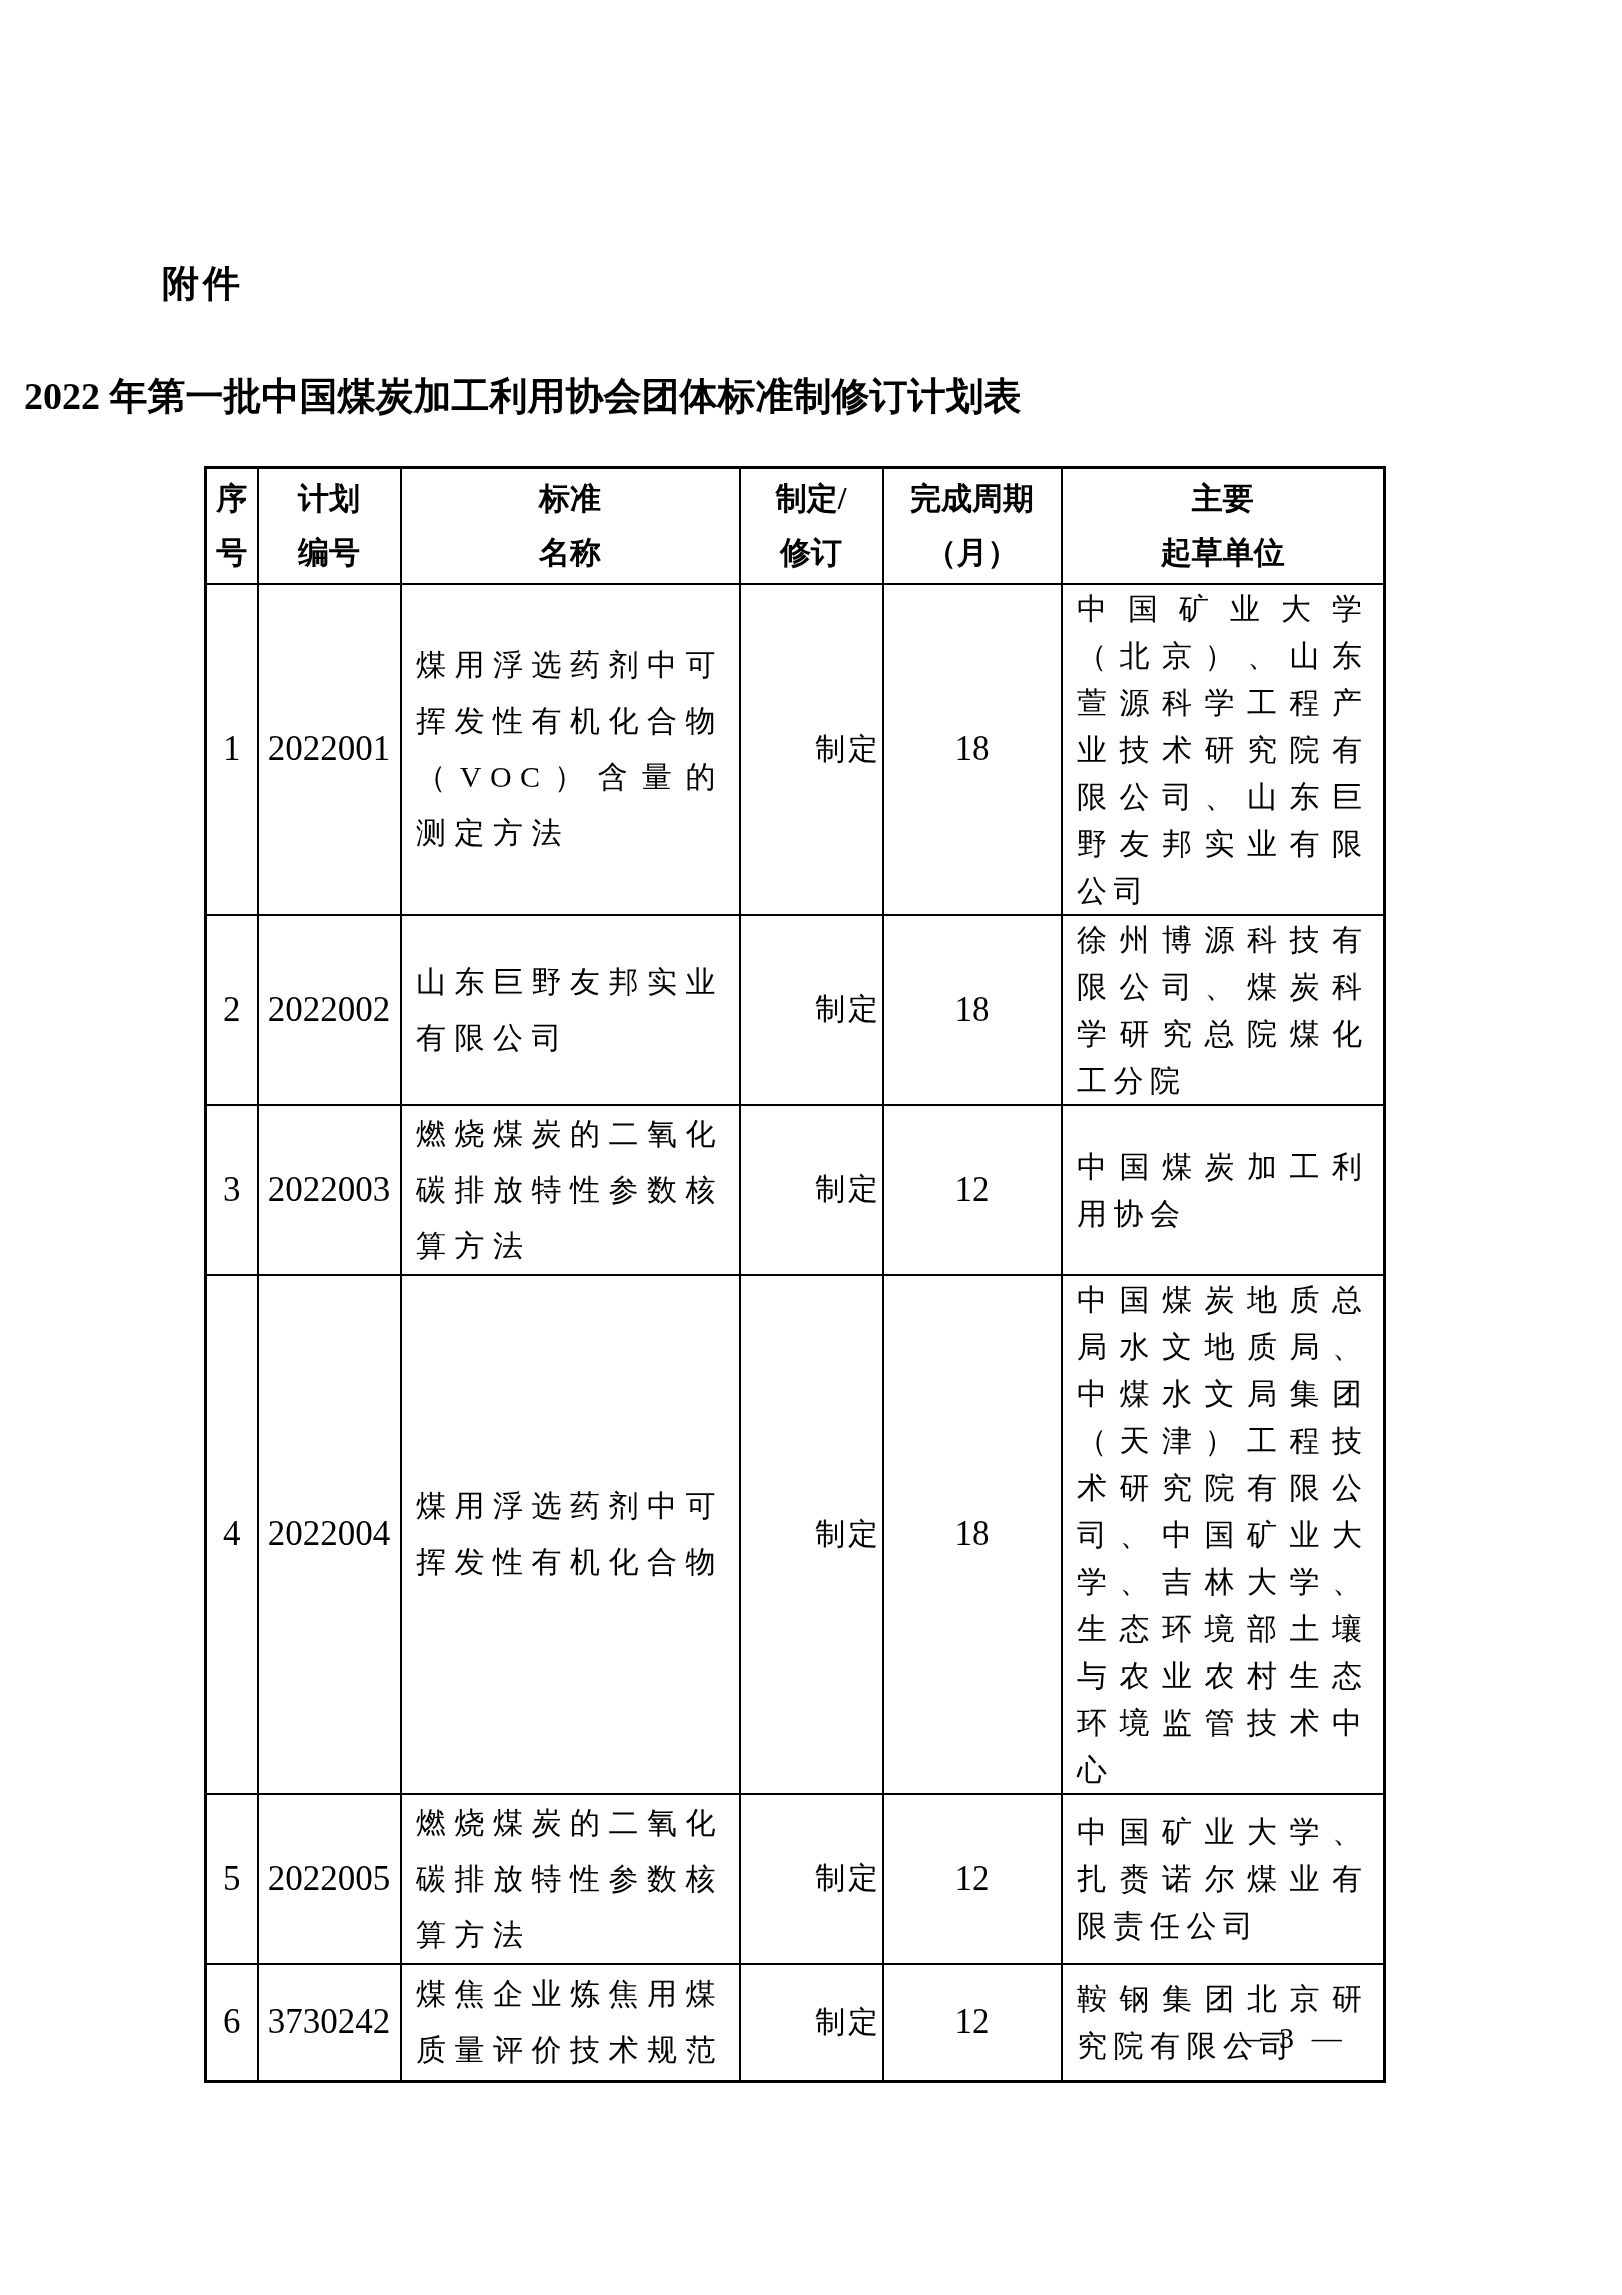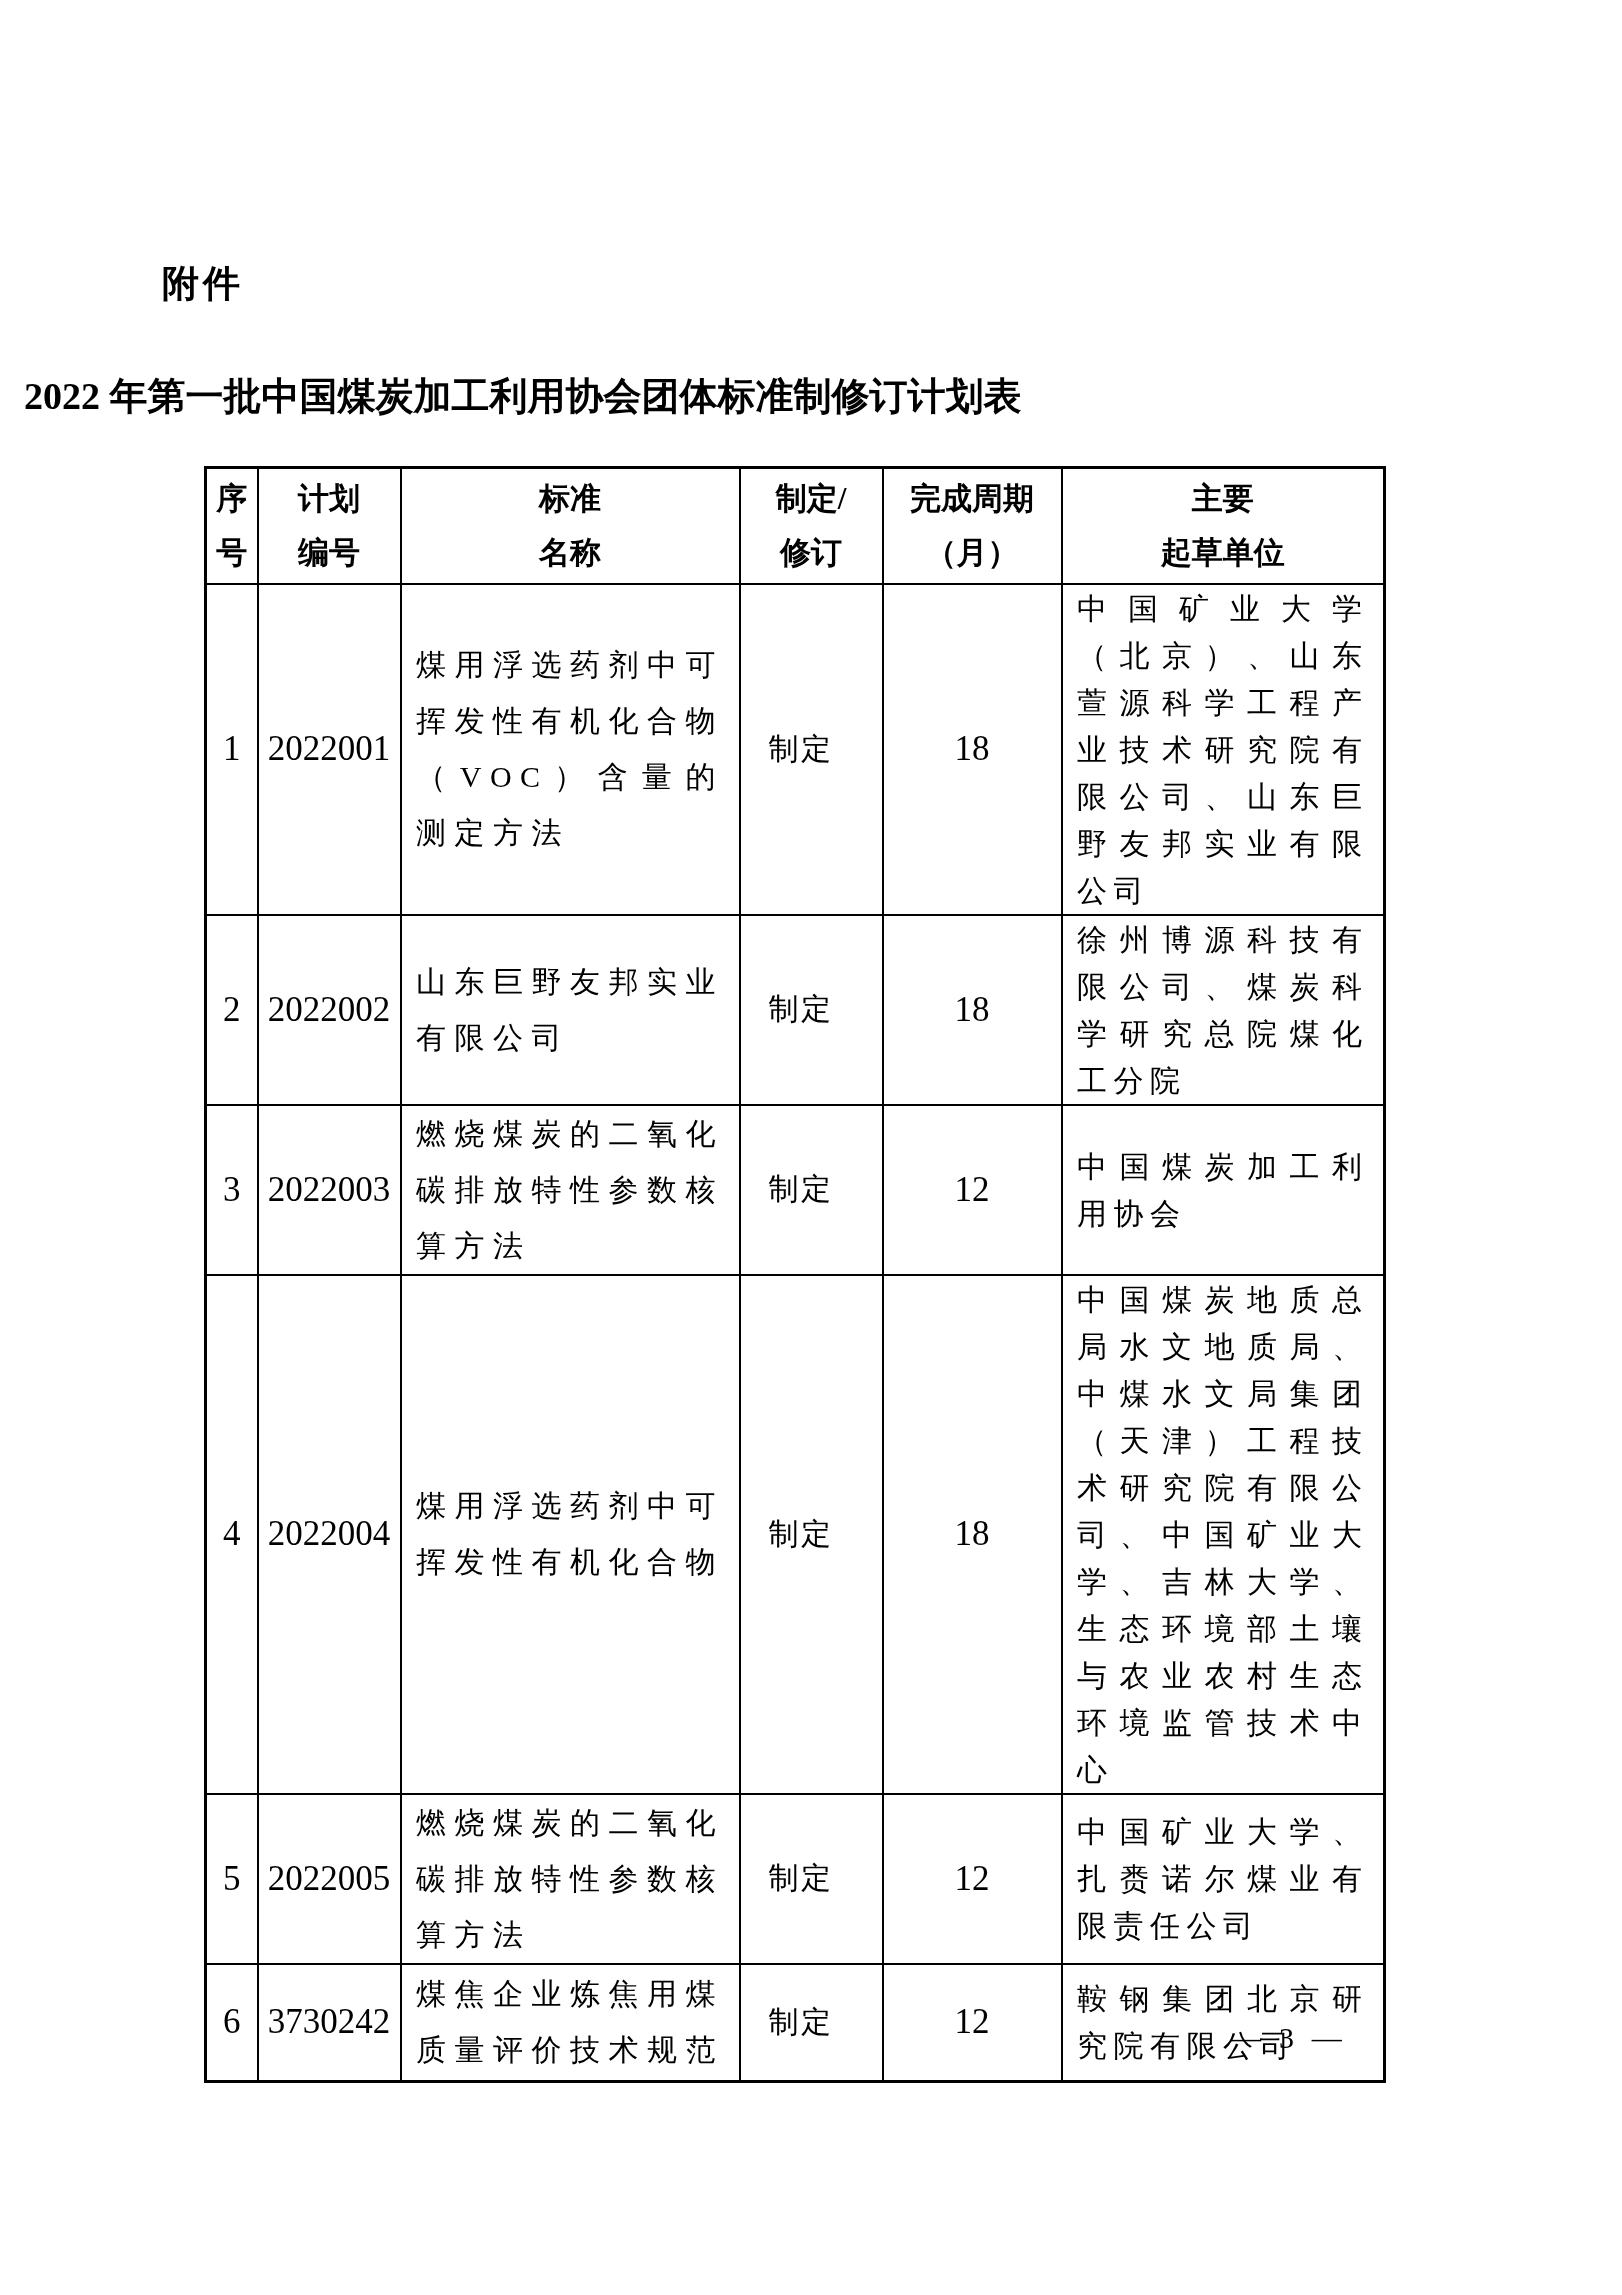--- a/index.html
+++ b/index.html
@@ -53,21 +53,21 @@
   col.col-name   { width: 339px; }
   col.col-type   { width: 143px; }
   col.col-period { width: 179px; }
   col.col-unit   { width: 323px; }
   td.c-num {
     font-size: 35px;
     text-align: center;
   }
   td.c-type {
     font-size: 30px;
-    text-align: left;
+    text-align: right;
     letter-spacing: 2.6px;
     padding-left: 28px;
   }
   td.c-name {
     font-size: 30px;
     line-height: 56px;
     letter-spacing: 8.5px;
     text-align: justify;
     text-align-last: left;
     text-justify: inter-character;

